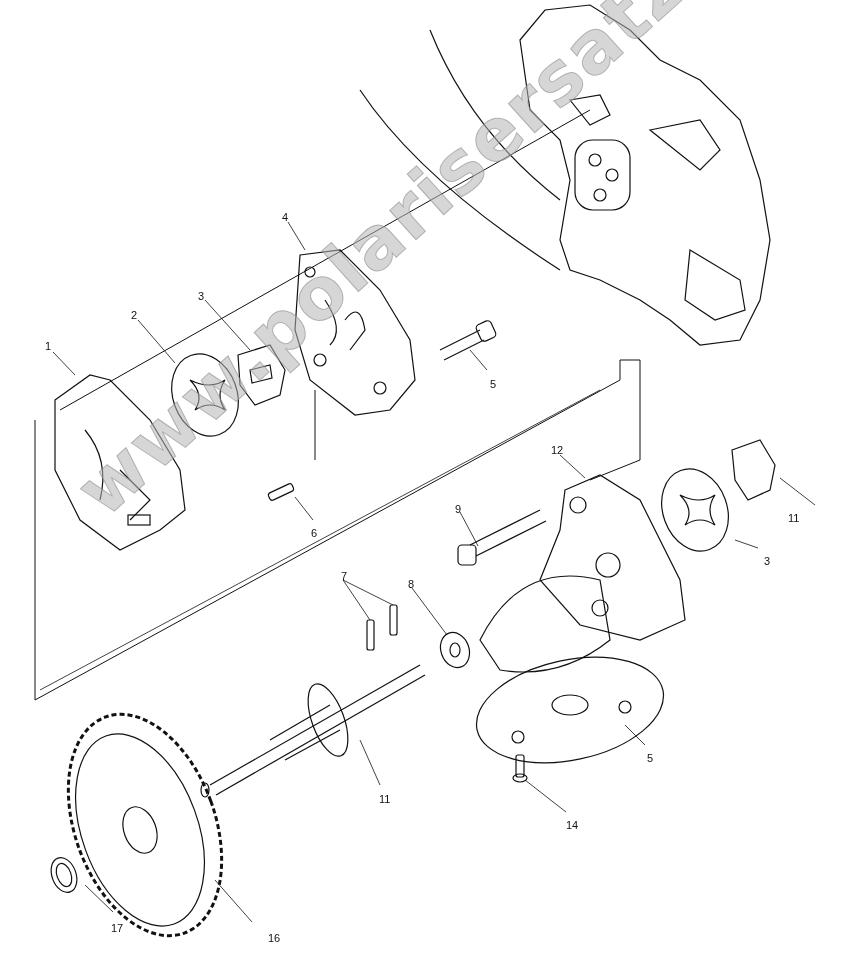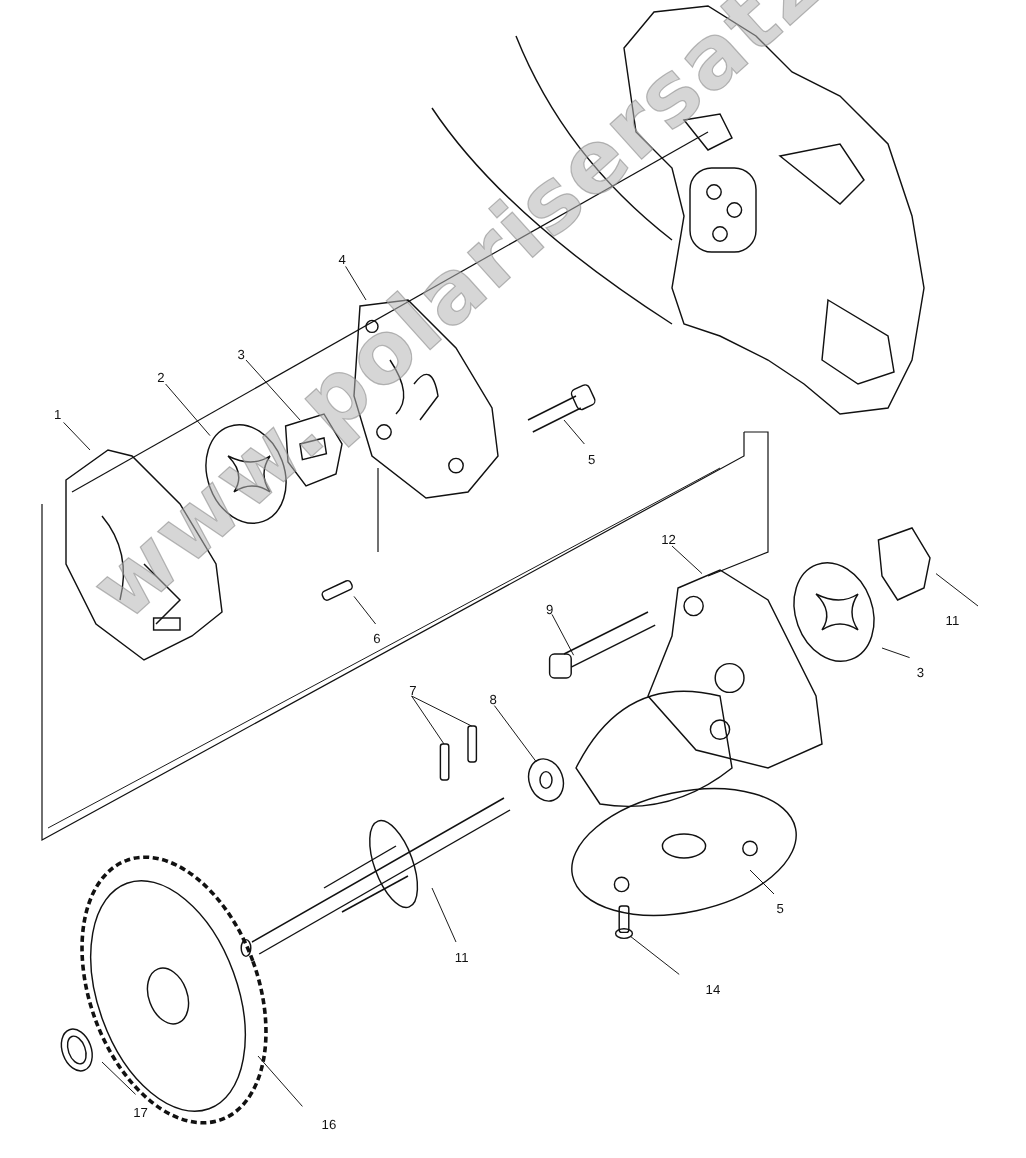--- a/index.html
+++ b/index.html
@@ -160,17 +160,17 @@
   <div class="lbl" style="left:282px;top:211px">4</div>
   <div class="lbl" style="left:490px;top:378px">5</div>
   <div class="lbl" style="left:311px;top:527px">6</div>
   <div class="lbl" style="left:341px;top:570px">7</div>
   <div class="lbl" style="left:408px;top:578px">8</div>
   <div class="lbl" style="left:455px;top:503px">9</div>
   <div class="lbl" style="left:551px;top:444px">12</div>
   <div class="lbl" style="left:788px;top:512px">11</div>
   <div class="lbl" style="left:764px;top:555px">3</div>
   <div class="lbl" style="left:647px;top:752px">5</div>
-  <div class="lbl" style="left:588px;top:819px">14</div>
+  <div class="lbl" style="left:566px;top:819px">14</div>
   <div class="lbl" style="left:379px;top:793px">11</div>
   <div class="lbl" style="left:268px;top:932px">16</div>
   <div class="lbl" style="left:111px;top:922px">17</div>
 </div>
 
 </body></html>

